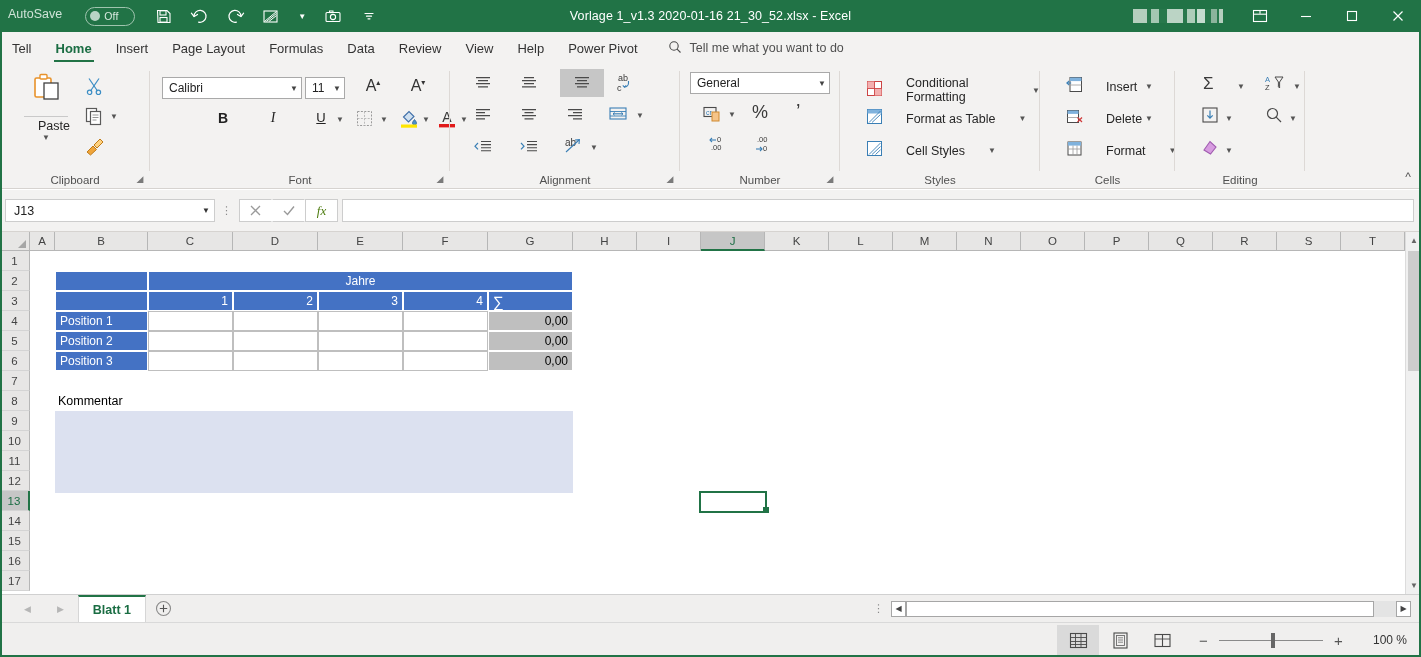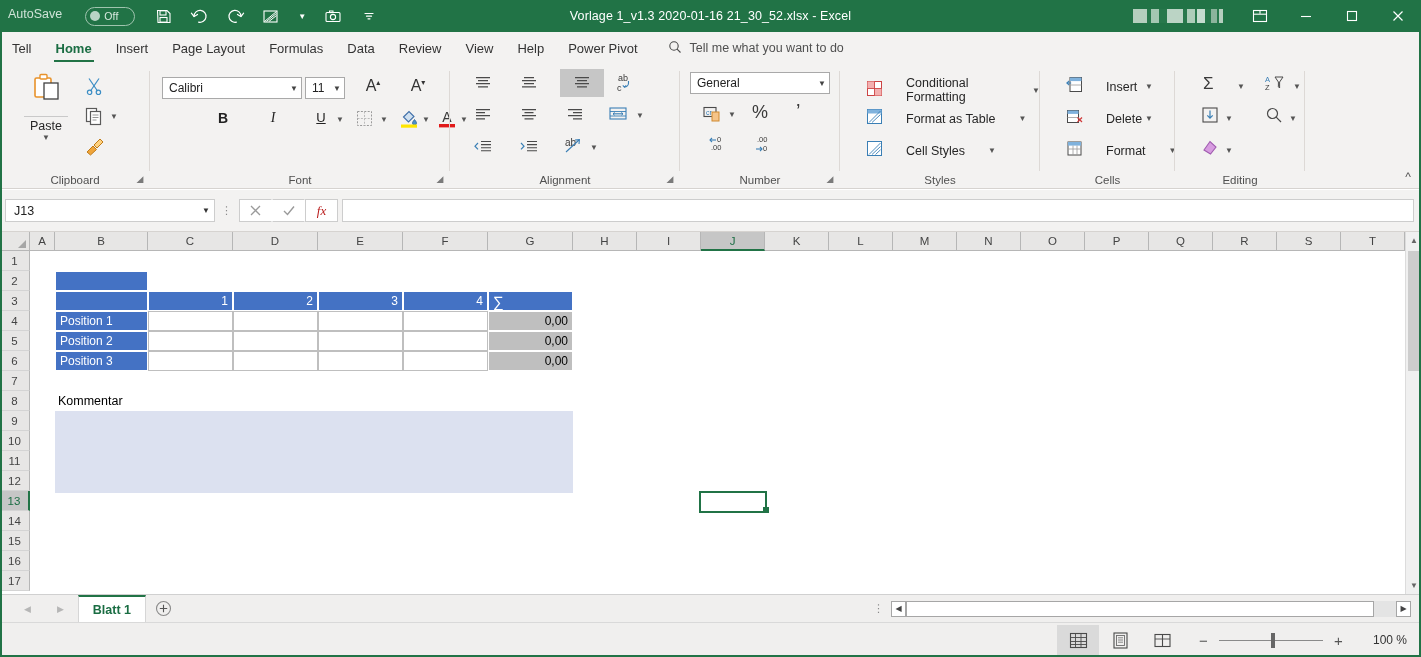--- a/index.html
+++ b/index.html
@@ -394,21 +394,21 @@
   <div class="ribbon">
 
     <div class="rgroup" style="left:0; width:150px;">
       <div style="position:absolute; left:22px; top:8px; width:48px; text-align:center;">
         <svg width="38" height="40" viewBox="0 0 38 40">
             <rect x="8" y="6" width="16" height="19" rx="1.5" fill="#fff" stroke="#e8922a" stroke-width="1.6"></rect>
             <rect x="13" y="2.5" width="7" height="4.5" rx="1" fill="#fff" stroke="#e8922a" stroke-width="1.4"></rect>
             <rect x="17" y="11" width="14" height="16" fill="#fff" stroke="#404040" stroke-width="1.3"></rect>
           </svg>
         <div style="border-top:1px solid #c9c9c9; margin:0 2px;"></div>
-        <div class="rlabel" style="margin-top:2px;">Paste</div>
+        <div class="rlabel" style="margin-top:2px;text-align:right;">Paste</div>
         <div class="caret">▼</div>
       </div>
       <div style="position:absolute; left:84px; top:12px;">
         <svg width="20" height="20" viewBox="0 0 20 20">
             <path d="M5 2.5 L13.5 15" stroke="#3a8dc4" stroke-width="1.2"></path>
             <path d="M15 2.5 L6.5 15" stroke="#3a8dc4" stroke-width="1.2"></path>
             <circle cx="5.6" cy="16.3" r="2.2" fill="none" stroke="#3a8dc4" stroke-width="1.2"></circle>
             <circle cx="14.4" cy="16.3" r="2.2" fill="none" stroke="#3a8dc4" stroke-width="1.2"></circle>
           </svg>
       </div>
@@ -711,21 +711,21 @@
         <svg width="13" height="13" viewBox="0 0 13 13">
             <path d="M2 2 L11 11 M11 2 L2 11" stroke="#9a9a9a" stroke-width="1.3"></path>
           </svg>
       </div>
       <div class="fb-btn" style="border-top:1px solid #cdcdcd;border-bottom:1px solid #cdcdcd;background:#fff;">
         <svg width="14" height="13" viewBox="0 0 14 13">
             <path d="M2 7 L5.5 10.5 L12 2.5" fill="none" stroke="#9a9a9a" stroke-width="1.4"></path>
           </svg>
       </div>
       <div class="fb-btn" style="border:1px solid #cdcdcd;background:#fff;">
-        <span style="font-family:'Liberation Serif',serif; font-style:italic; font-size:13px; color:#b91c1c;">fx</span>
+        <span style="font-family:'Liberation Serif',serif; font-style:italic; font-size:13px; color:#4d7c0f;">fx</span>
       </div>
     </div>
     <div class="fb-input"><span></span></div>
   </div>
 
   <div class="grid-wrap">
     <div class="corner"></div>
 
     <div class="colhead" style="left:30px;  width:25px;">A</div>
     <div class="colhead" style="left:55px;  width:93px;">B</div>
@@ -760,20 +760,21 @@
     <div class="rowhead" style="top:199px;">10</div>
     <div class="rowhead" style="top:219px;">11</div>
     <div class="rowhead" style="top:239px;">12</div>
     <div class="rowhead active" style="top:259px;">13</div>
     <div class="rowhead" style="top:279px;">14</div>
     <div class="rowhead" style="top:299px;">15</div>
     <div class="rowhead" style="top:319px;">16</div>
     <div class="rowhead" style="top:339px;">17</div>
 
     <div class="cell hdrplain" style="left:55px; top:39px; width:93px; height:20px;"></div>
+    <div class="cell hdr c" style="left:148px; top:39px; width:425px; height:20px;">Jahre</div>
 
     <div class="cell hdrplain" style="left:55px; top:59px; width:93px; height:20px;"></div>
     <div class="cell hdr r" style="left:148px; top:59px; width:85px; height:20px;">1</div>
     <div class="cell hdr r" style="left:233px; top:59px; width:85px; height:20px;">2</div>
     <div class="cell hdr r" style="left:318px; top:59px; width:85px; height:20px;">3</div>
     <div class="cell hdr r" style="left:403px; top:59px; width:85px; height:20px;">4</div>
     <div class="cell hdr l" style="left:488px; top:59px; width:85px; height:20px; font-size:15px;">∑</div>
 
     <div class="cell hdr l" style="left:55px; top:79px; width:93px; height:20px;">Position 1</div>
     <div class="cell empt" style="left:148px; top:79px; width:85px; height:20px;"></div>

